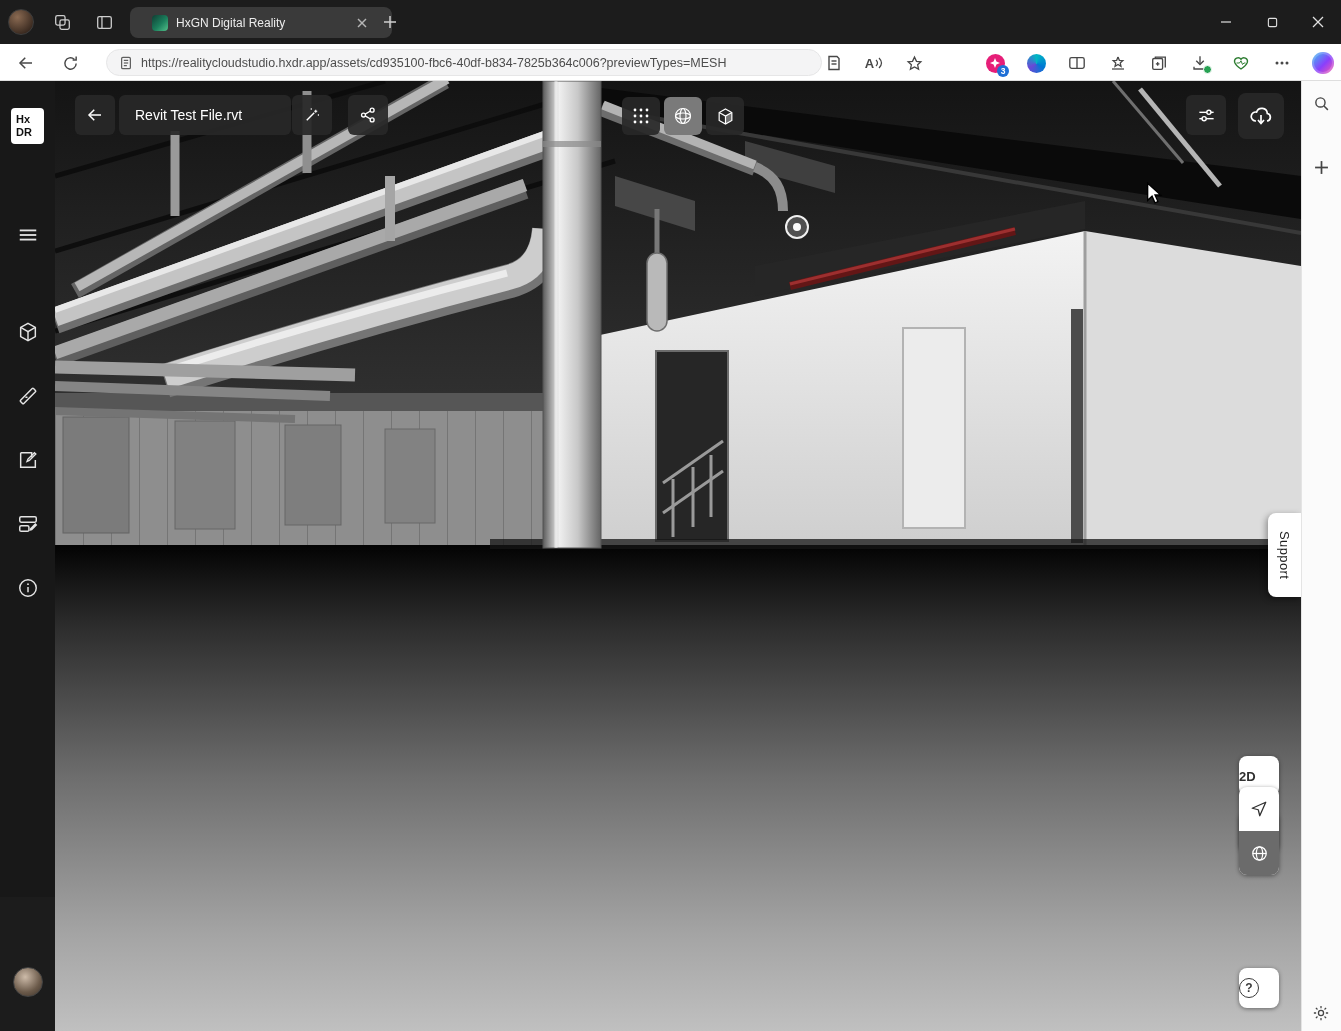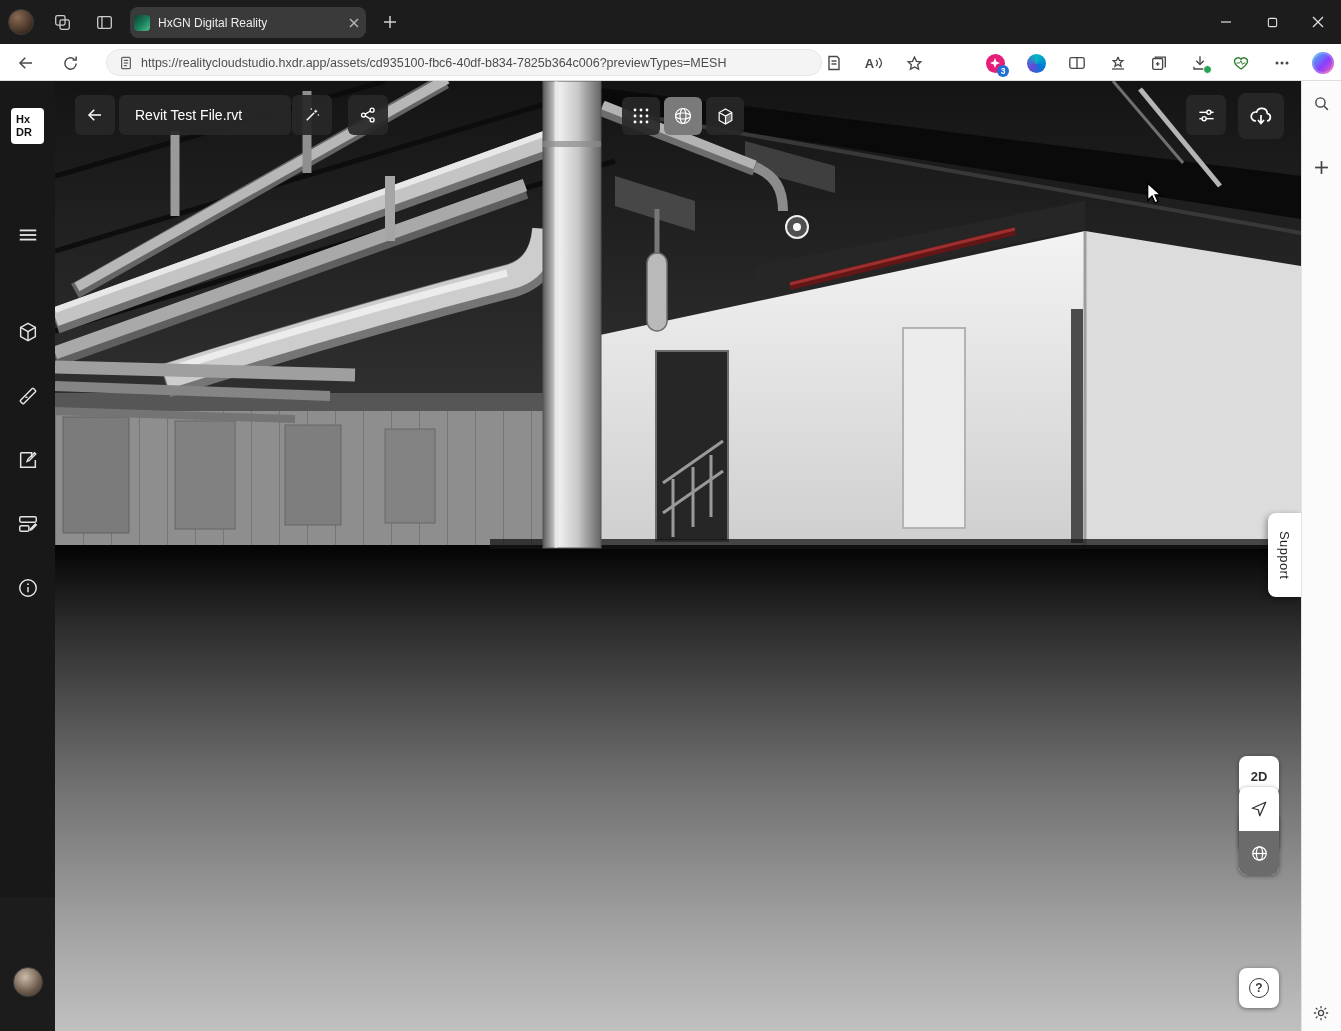--- a/index.html
+++ b/index.html
@@ -4,22 +4,22 @@
 <style>
   *{margin:0;padding:0;box-sizing:border-box}
   html,body{width:1341px;height:1031px;overflow:hidden;background:#1c1c1c;
     font-family:"Liberation Sans",sans-serif;-webkit-font-smoothing:antialiased}
 
   
   .titlebar{position:absolute;left:0;top:0;width:1341px;height:44px;background:#1c1c1c}
   .tb-avatar{position:absolute;left:8px;top:9px;width:26px;height:26px;border-radius:50%;
     background:radial-gradient(circle at 35% 30%,#8a6a52,#3a2a20 75%);border:1px solid #3c3c3c;cursor:pointer}
   .tb-ico{position:absolute;top:12px;width:20px;height:20px;display:flex;align-items:center;justify-content:center;cursor:pointer}
-  .tab{position:absolute;left:130px;top:7px;width:236px;height:31px;background:#3a3a3a;border-radius:8px;
-    display:flex;align-items:center;padding:0 4px;cursor:pointer}
+  .tab{position:absolute;left:130px;top:7px;width:262px;height:31px;background:#3a3a3a;border-radius:8px;
+    display:flex;align-items:center;padding:0 22px;cursor:pointer}
   .tab-favicon{width:16px;height:16px;border-radius:4px;flex:0 0 auto;
     background:linear-gradient(135deg,#0f3d33 0%,#1b7f5c 55%,#53c08a 100%)}
   .tab-title{flex:1;margin-left:8px;font-size:12px;color:#ececec;white-space:nowrap;overflow:hidden;text-overflow:ellipsis}
   .tab-close{width:16px;height:16px;display:flex;align-items:center;justify-content:center;cursor:pointer}
   .newtab{position:absolute;left:378px;top:10px;width:24px;height:24px;display:flex;align-items:center;justify-content:center;cursor:pointer}
   .winctl{position:absolute;top:0;height:44px;width:46px;display:flex;align-items:center;justify-content:center;cursor:pointer}
 
   
   .toolbar{position:absolute;left:0;top:44px;width:1341px;height:37px;background:#ffffff;border-bottom:1px solid #dedede}
   .tbtn{position:absolute;top:5px;width:28px;height:28px;display:flex;align-items:center;justify-content:center;
@@ -59,21 +59,21 @@
   .mode-btn{width:38px;height:38px;background:rgba(40,40,40,.93);border:none;border-radius:6px;
     display:flex;align-items:center;justify-content:center;cursor:pointer}
   .mode-btn.active{background:#7a7a7a}
   .dl-btn{position:absolute;left:1183px;top:12px;width:46px;height:46px;border-radius:8px}
 
   .support-tab{position:absolute;right:0;top:432px;width:33px;height:84px;background:#fff;border-radius:8px 0 0 8px;
     box-shadow:-2px 2px 6px rgba(0,0,0,.35);display:flex;align-items:center;justify-content:center;cursor:pointer}
   .support-tab span{writing-mode:vertical-rl;font-size:13px;color:#1f1f1f;letter-spacing:.4px}
 
   .wbtn{position:absolute;right:22px;width:40px;height:40px;background:#fff;border:none;border-radius:8px;
-    box-shadow:0 1px 4px rgba(0,0,0,.45);display:flex;align-items:center;justify-content:center;cursor:pointer;
+    box-shadow:0 1px 4px rgba(0,0,0,.45);display:flex;align-items:center;justify-content:flex-start;cursor:pointer;
     color:#2f2f2f;font-size:13px;font-weight:bold}
   .nav-group{position:absolute;right:22px;top:706px;width:40px;height:88px;background:#fff;border-radius:8px;
     box-shadow:0 1px 4px rgba(0,0,0,.45)}
   .nav-cell{position:absolute;left:0;width:40px;height:44px;display:flex;align-items:center;justify-content:center;
     border:none;background:none;cursor:pointer}
   .nav-cell.globe-active{top:44px;background:#6b6b6b;border-radius:0 0 8px 8px}
   .help-circle{width:20px;height:20px;border:1.8px solid #3a3a3a;border-radius:50%;display:flex;
     align-items:center;justify-content:center;font-size:12px;font-weight:bold;color:#3a3a3a}
 
   

